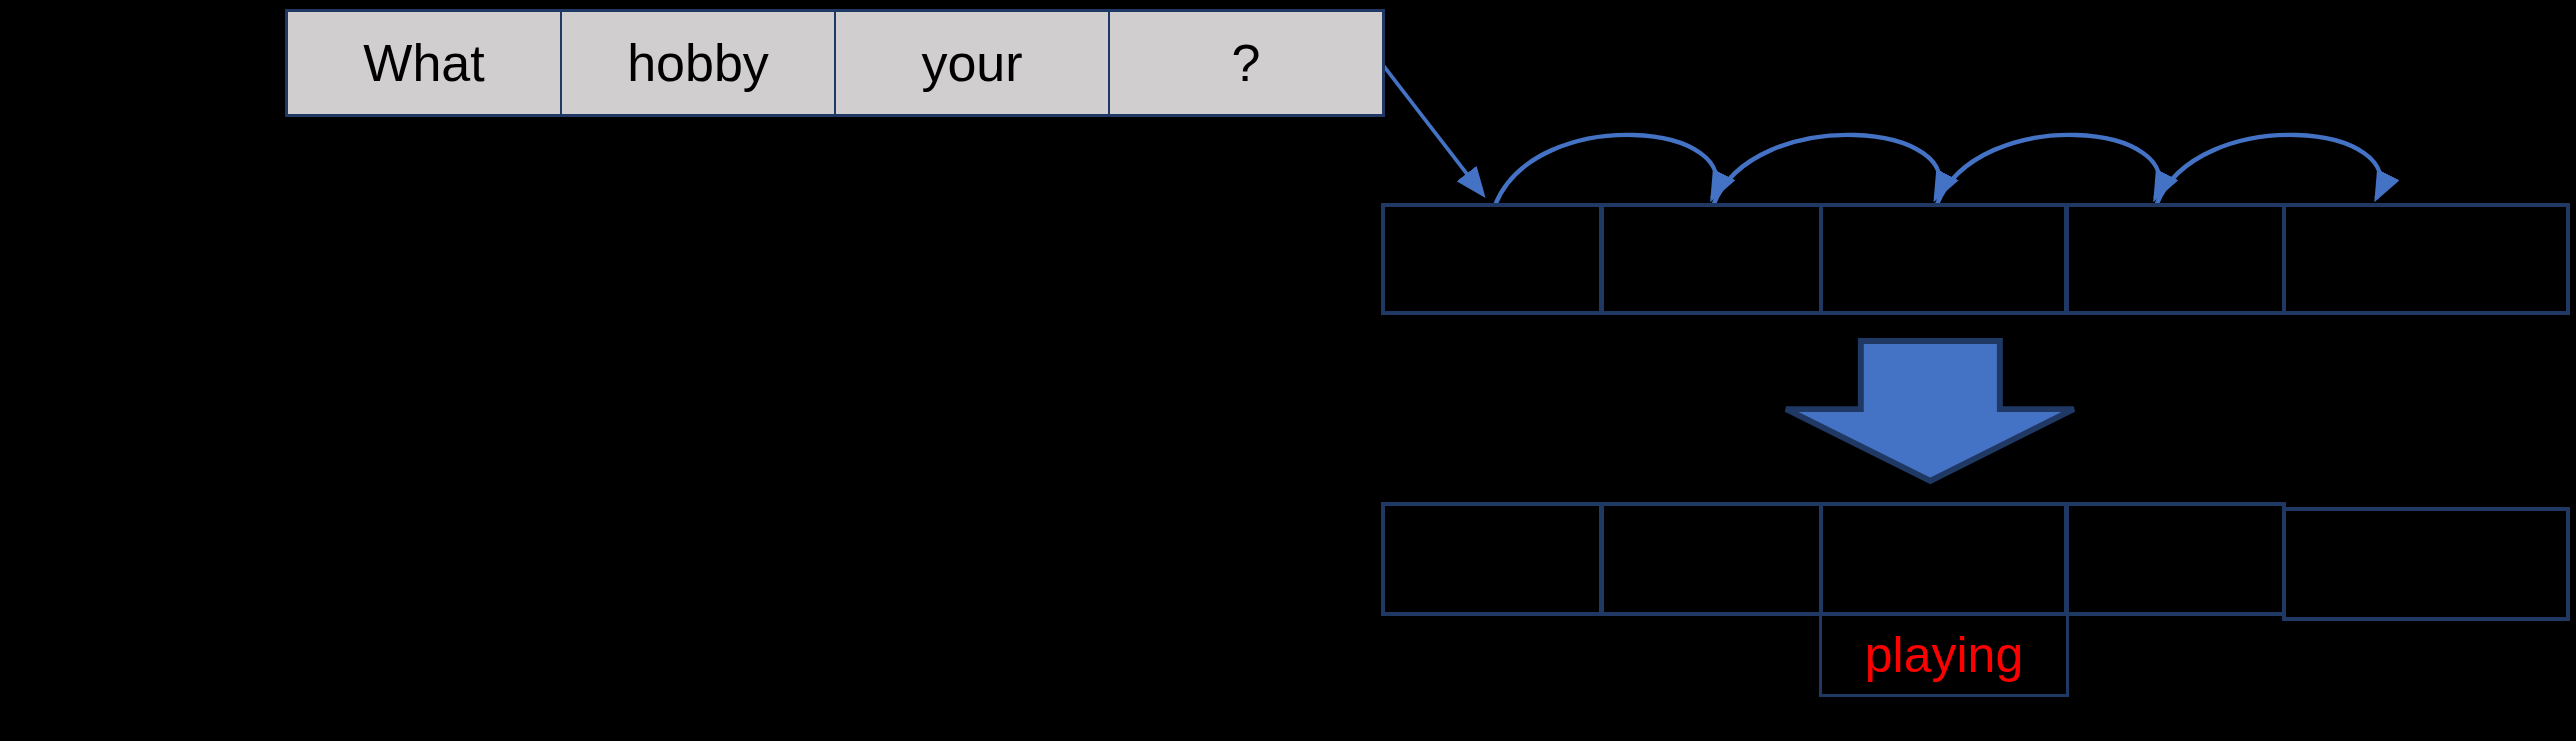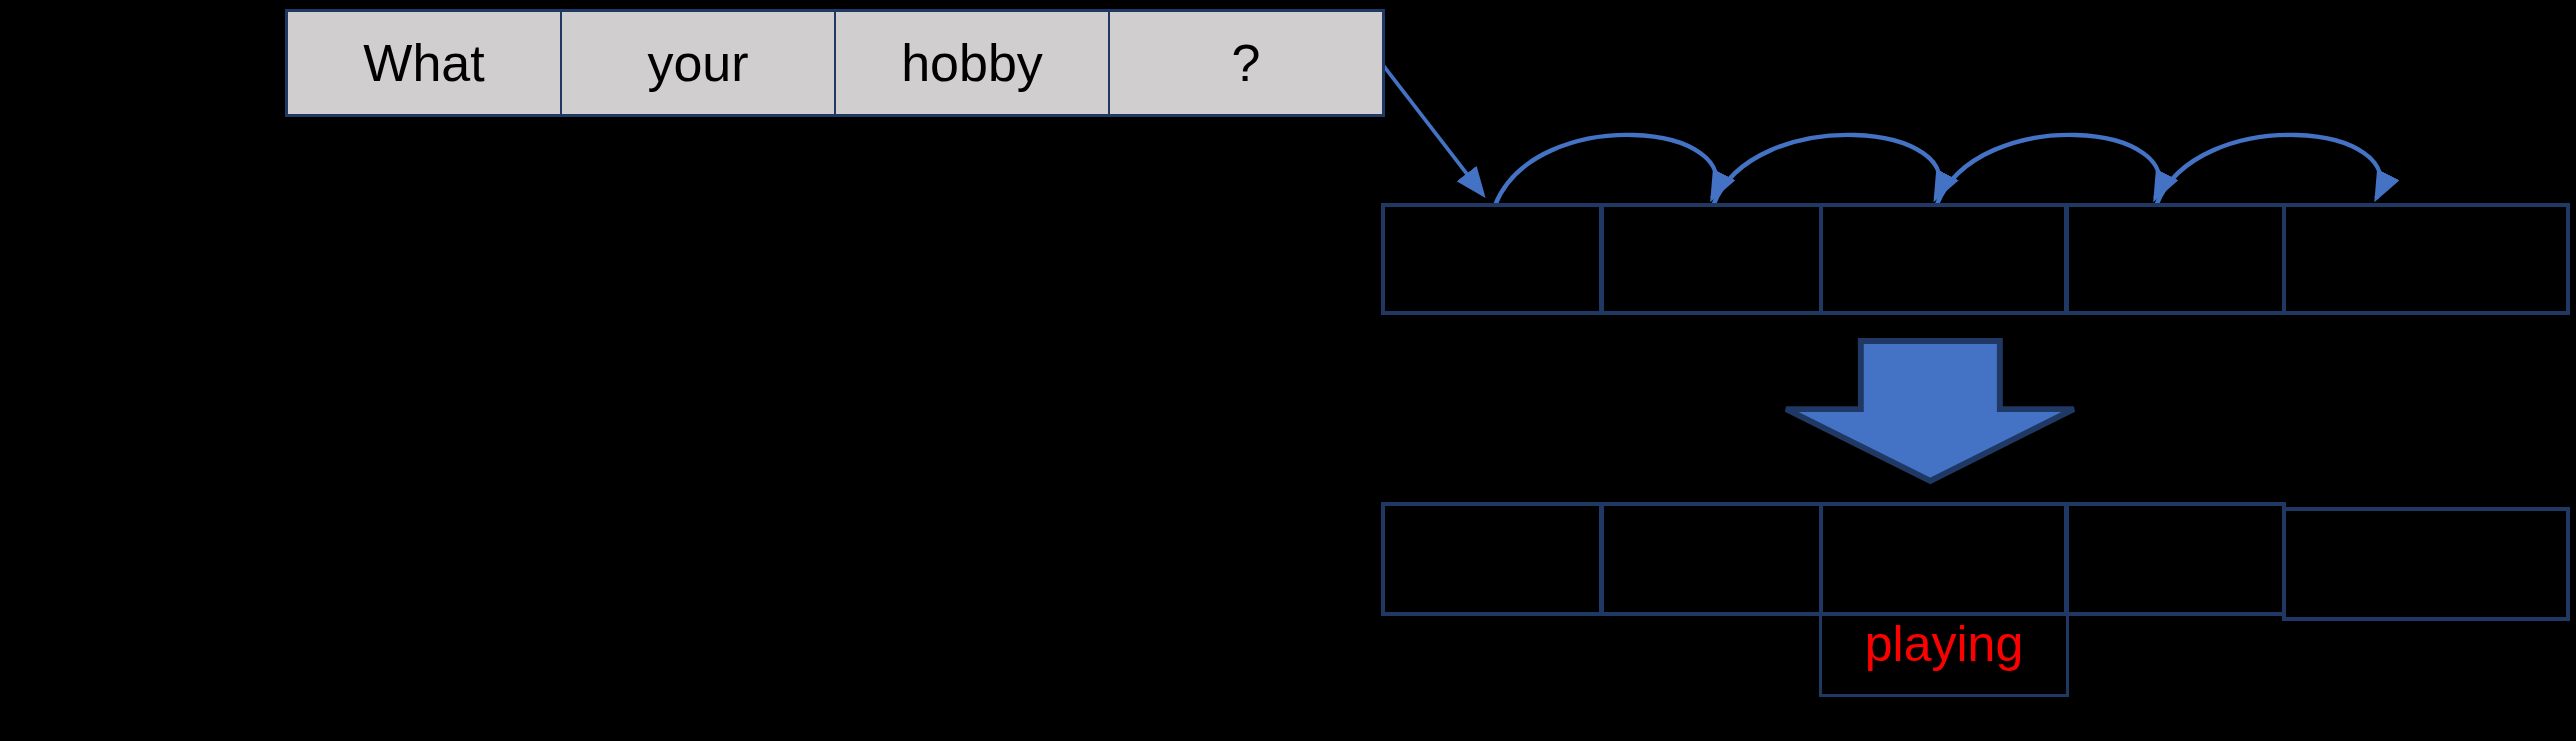--- a/index.html
+++ b/index.html
@@ -63,20 +63,21 @@
   
   .prediction-box {
     position: absolute;
     left: 1819px;
     top: 612px;
     width: 250px;
     height: 85px;
     box-sizing: border-box;
     border: 3.7px solid #1f3864;
     display: flex;
+    align-items: center;
     justify-content: center;
   }
   .prediction-box .prediction-label {
     color: #ff0000;
     font-size: 50px;
   }
 
   
   .overlay {
     position: absolute;
@@ -104,22 +105,22 @@
     <path d="M 2022 276 C 2077 140, 2367 165, 2315 268" stroke="#4472c4" stroke-width="6" fill="none" marker-end="url(#ah)"></path>
     <path d="M 2317 276 C 2372 140, 2669 165, 2617 268" stroke="#4472c4" stroke-width="6" fill="none" marker-end="url(#ah)"></path>
     <path d="M 2619 276 C 2674 140, 2966 165, 2914 268" stroke="#4472c4" stroke-width="6" fill="none" marker-end="url(#ah)"></path>
     <path d="M 2916 276 C 2971 140, 3265 165, 3213 268" stroke="#4472c4" stroke-width="6" fill="none" marker-end="url(#ah)"></path>
 
     <polygon points="2516,461 2704,461 2704,553 2804,553 2610,650 2415,553 2516,553" fill="#4472c4" stroke="#1f3864" stroke-width="8" stroke-linejoin="miter"></polygon>
   </svg>
 
   <div class="sentence-table">
     <div class="word-cell">What</div>
+    <div class="word-cell">hobby</div>
     <div class="word-cell">your</div>
-    <div class="word-cell">hobby</div>
     <div class="word-cell">?</div>
   </div>
 
   <div class="seq-box enc-1"></div>
   <div class="seq-box enc-2"></div>
   <div class="seq-box enc-3"></div>
   <div class="seq-box enc-4"></div>
   <div class="seq-box enc-5"></div>
 
   <div class="seq-box out-1"></div>

